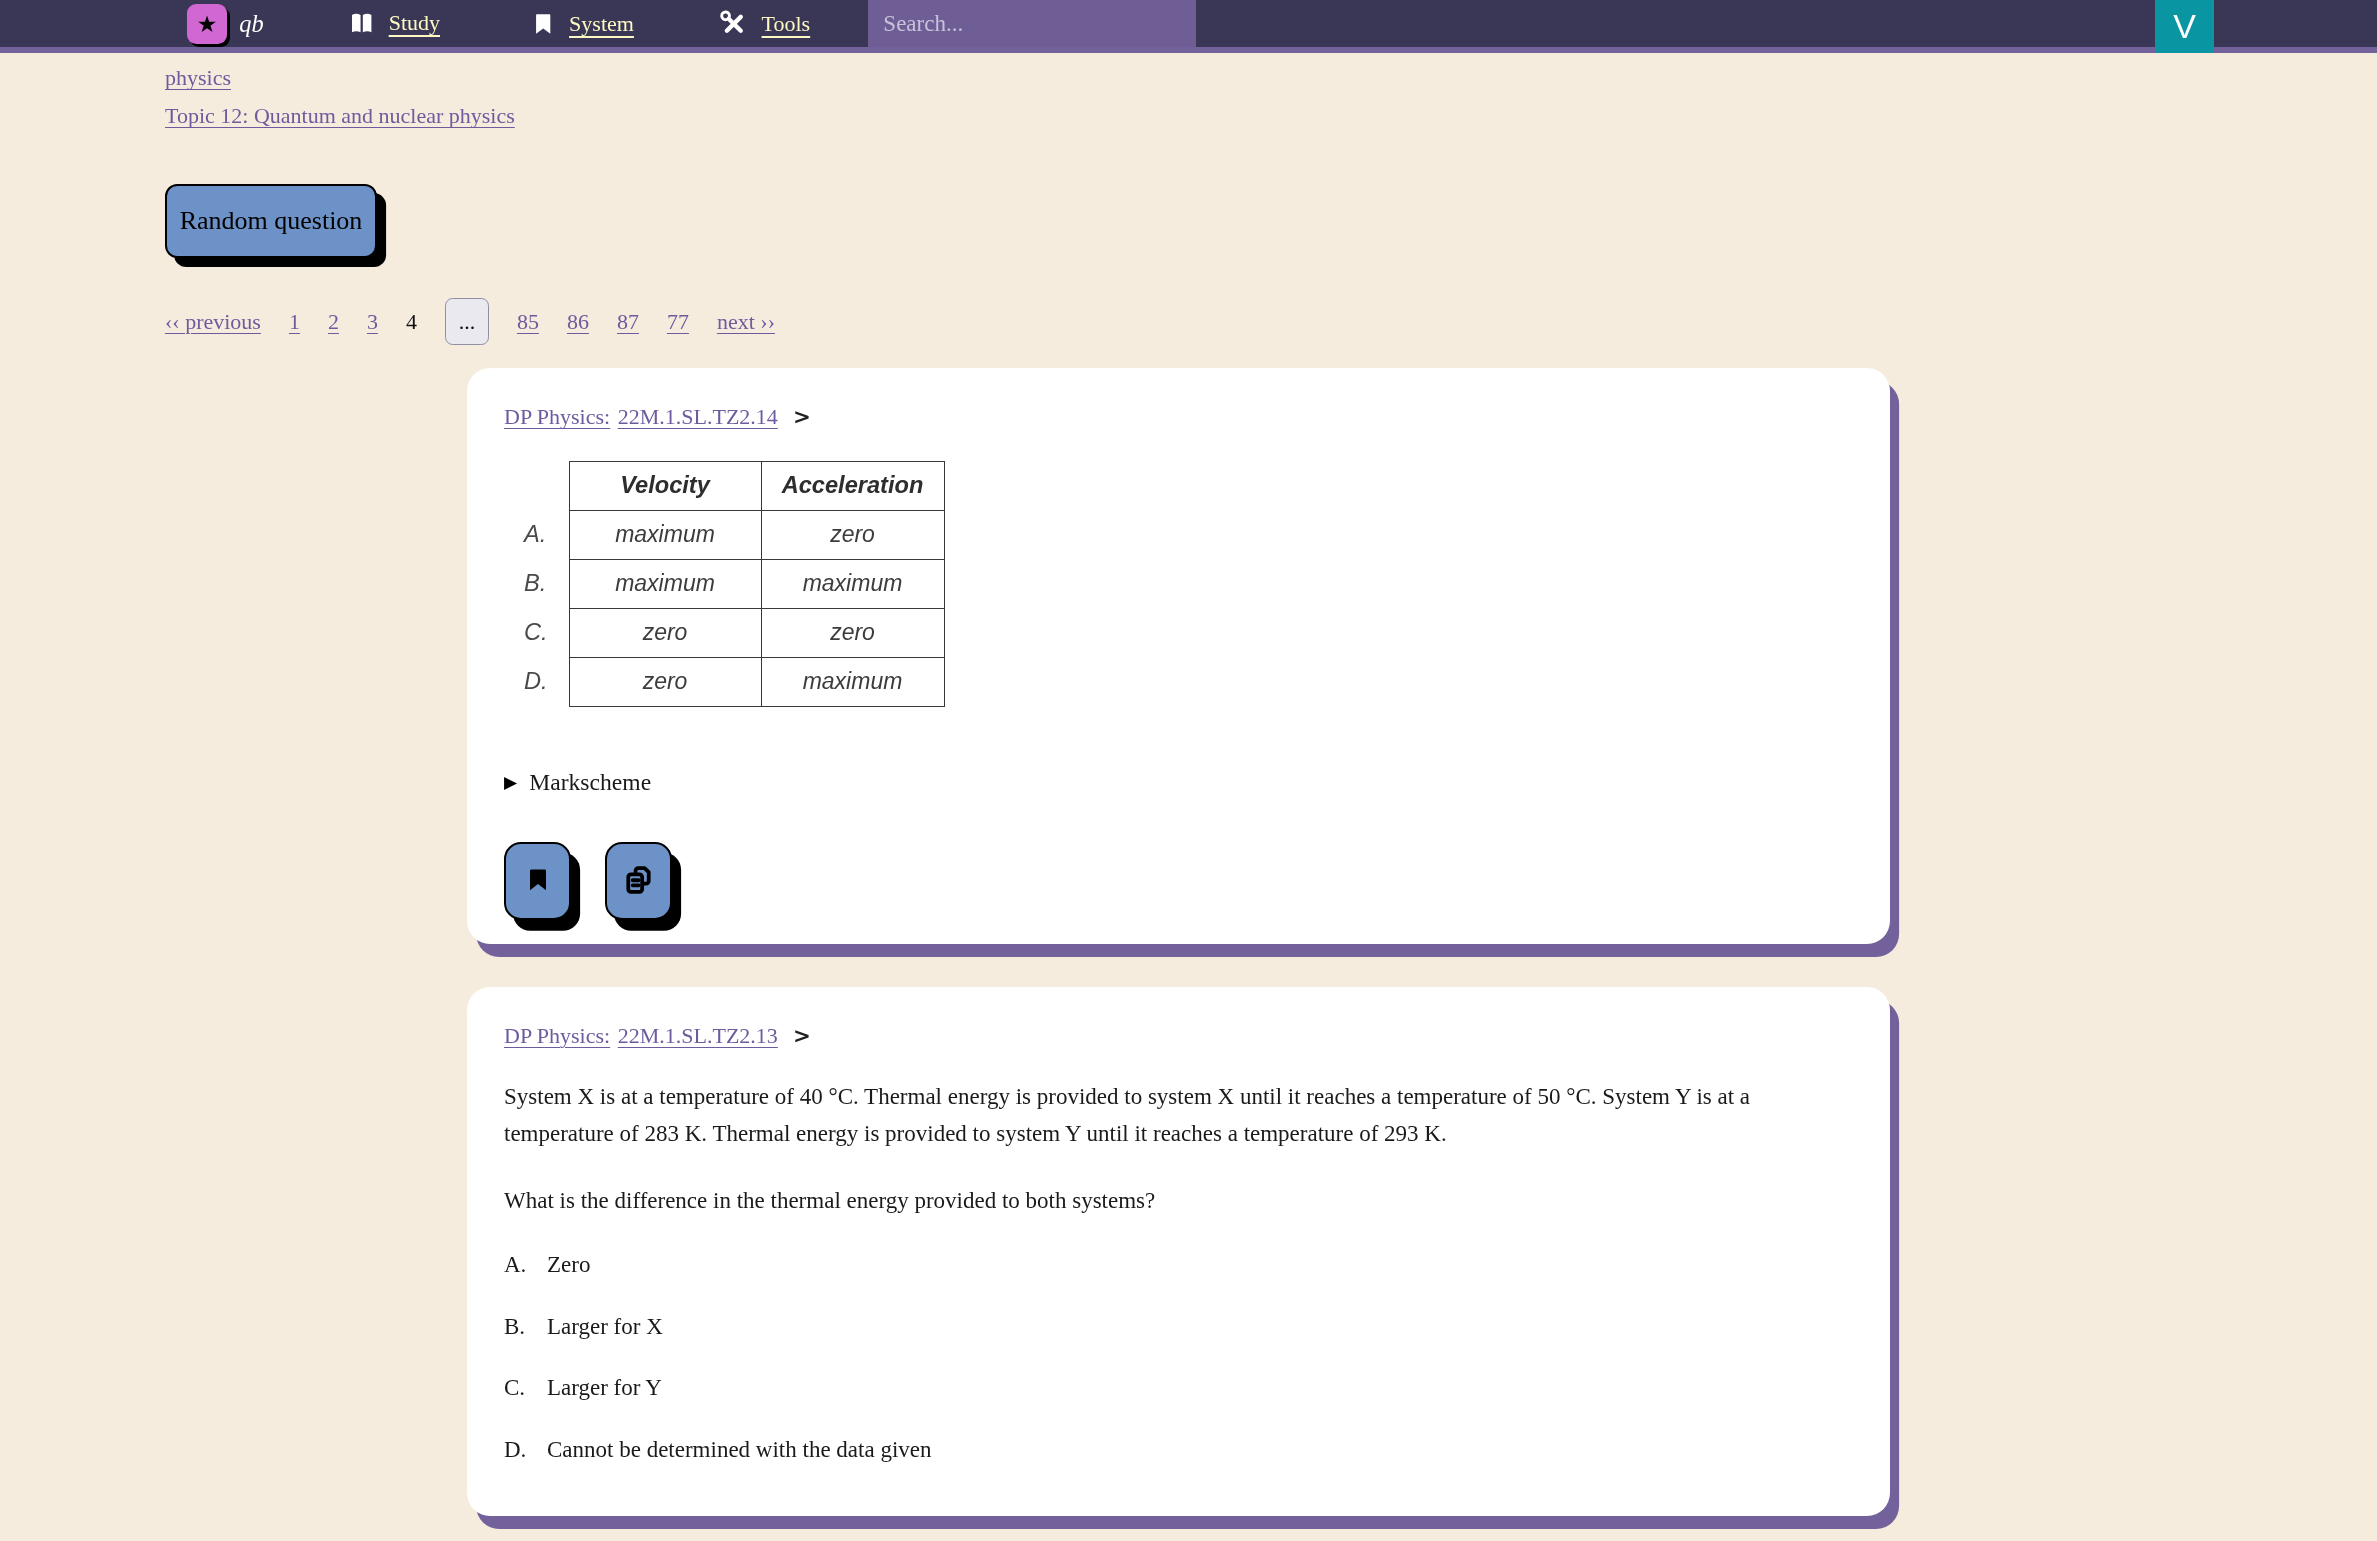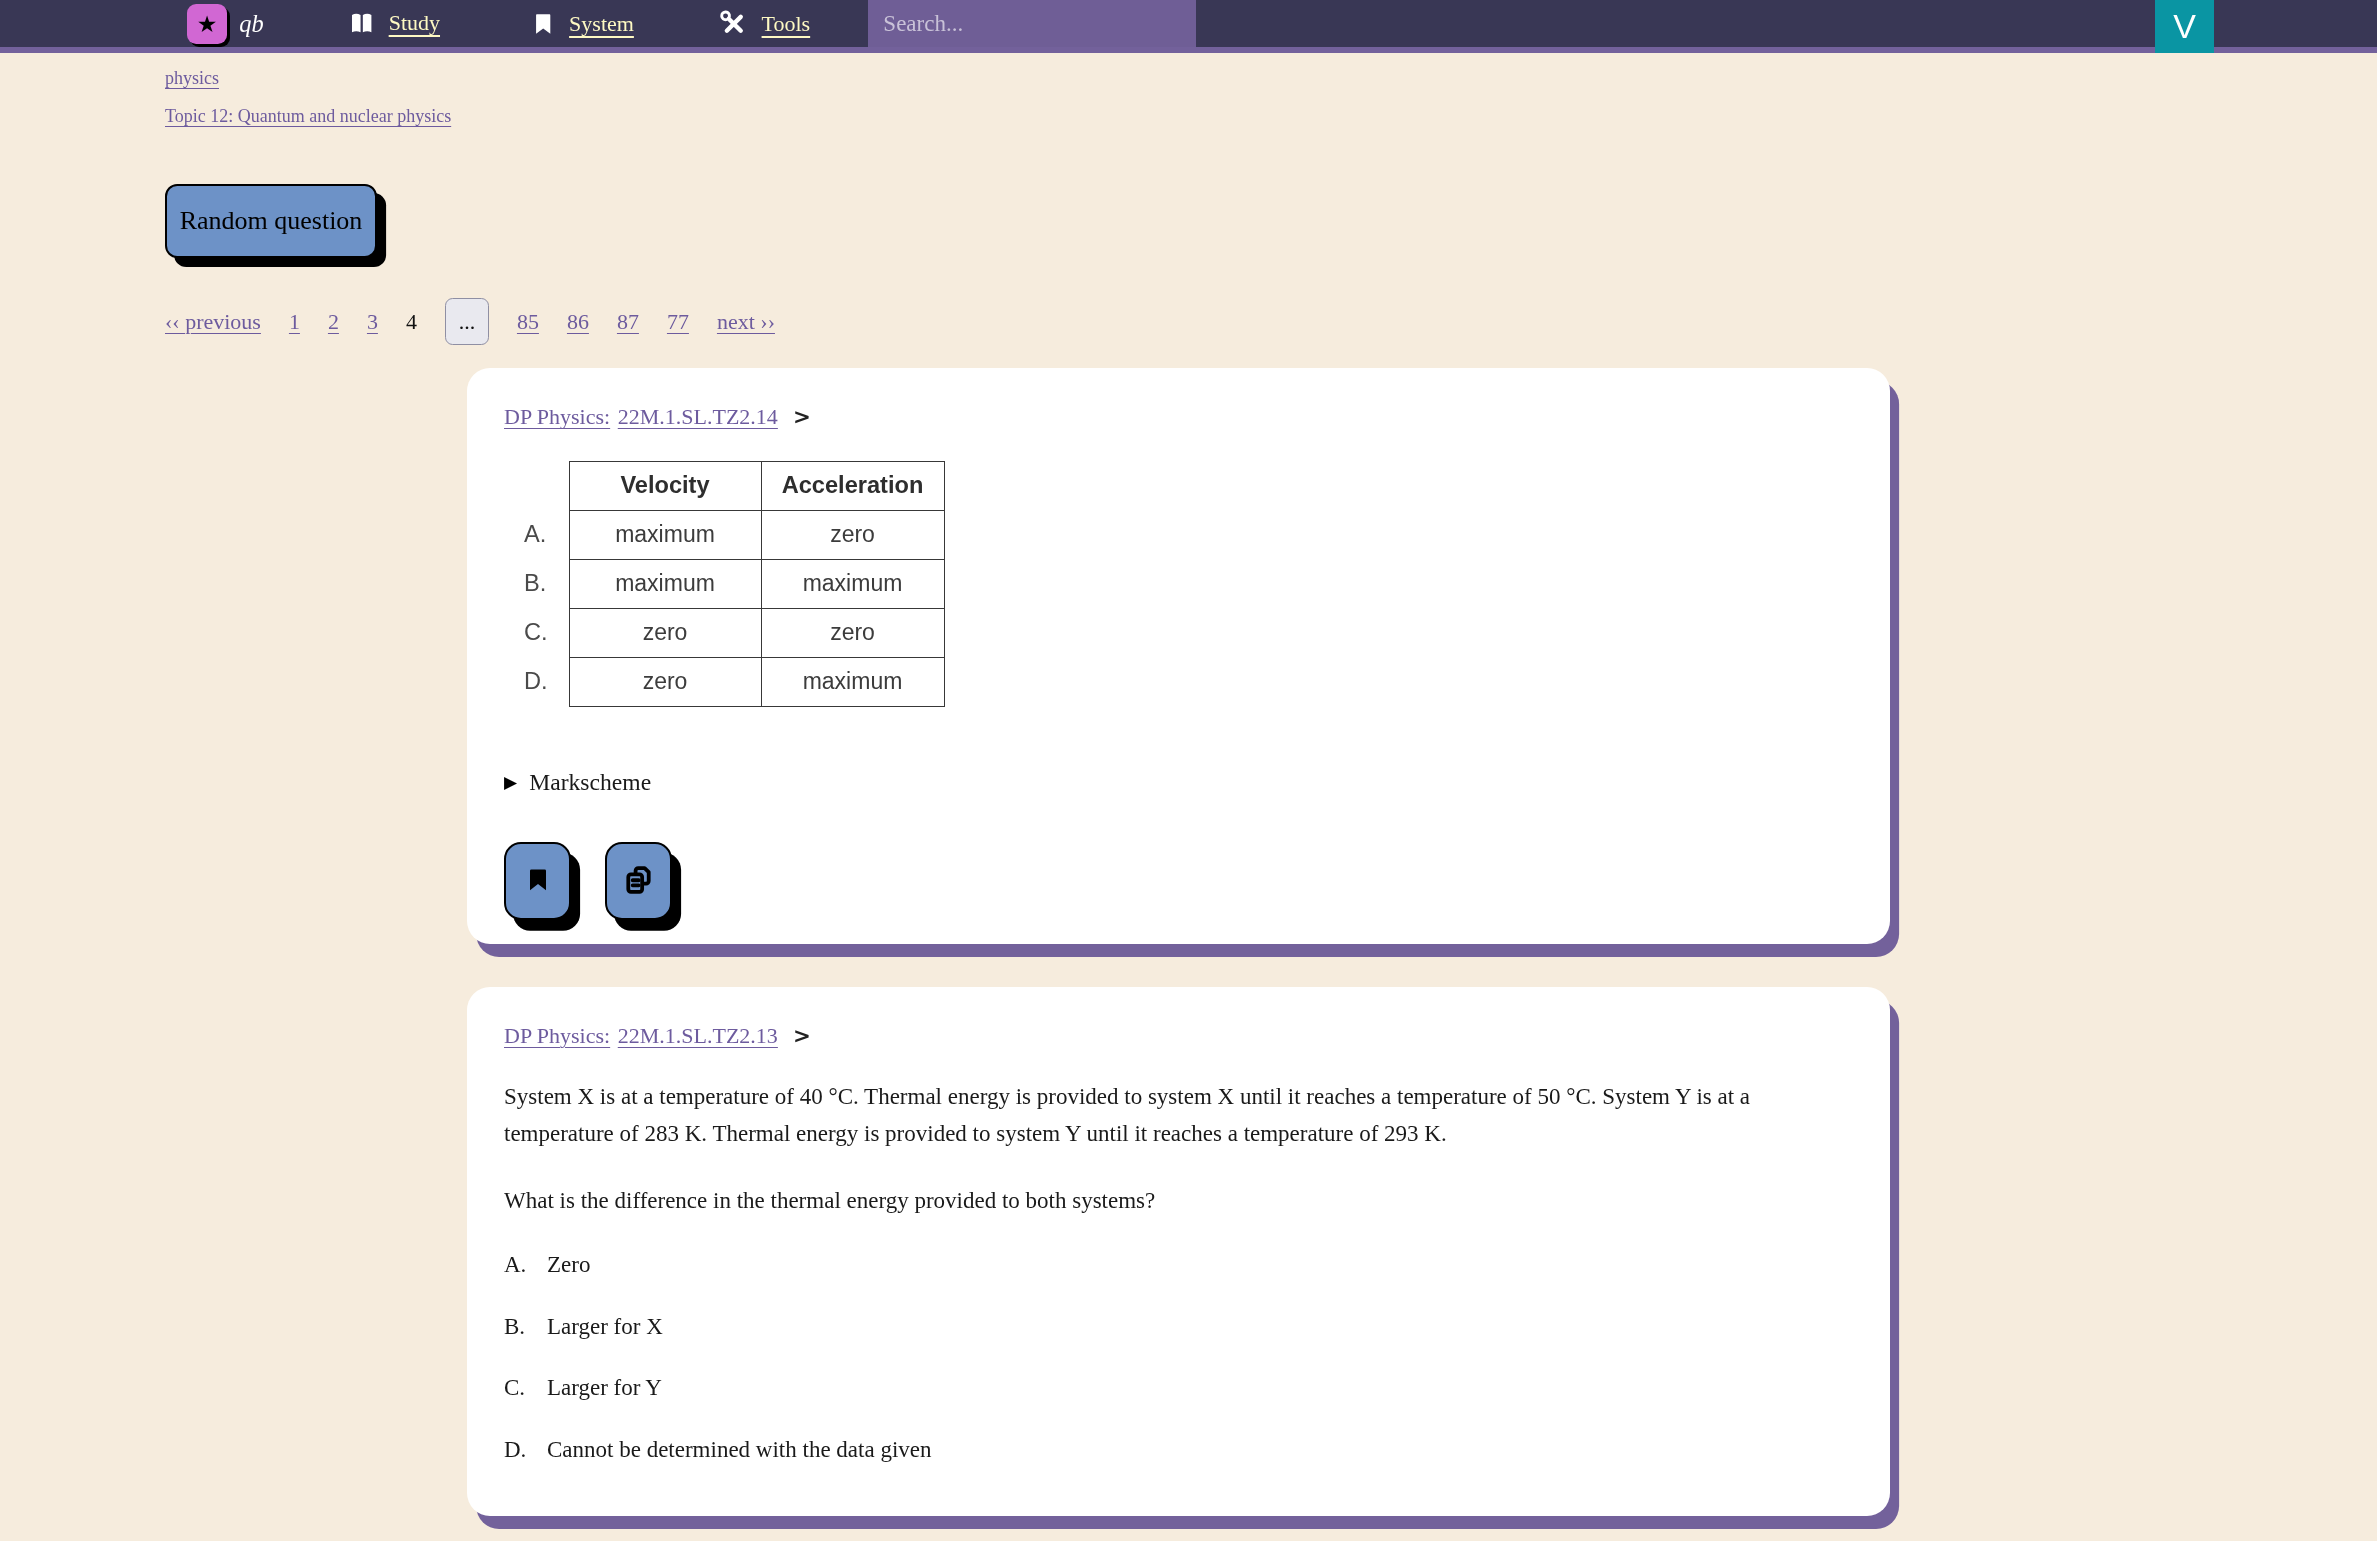--- a/index.html
+++ b/index.html
@@ -48,21 +48,21 @@
     font-family:"Liberation Sans","DejaVu Sans",sans-serif; font-size:34px;
     cursor:pointer;
   }
   
   .plink {
     color:#6d5b9e; text-decoration:underline; text-underline-offset:3.8px;
     text-decoration-thickness:1.1px; cursor:pointer;
   }
   
   .breadcrumbs { margin:12.2px 0 0 165px; }
-  .breadcrumbs .bc { font-size:18px; line-height:26px; margin-bottom:12.2px; }
+  .breadcrumbs .bc { font-size:22px; line-height:26px; margin-bottom:12.2px; }
   
   .random-btn {
     display:block; margin:55px 0 0 165px;
     width:212px; height:74px;
     background:#6d92c7; border:2.3px solid #000; border-radius:12.2px;
     box-shadow:9.1px 9.1px 0 #000;
     font-family:"Liberation Serif","DejaVu Serif",serif;
     font-size:26px; color:#000; cursor:pointer;
   }
   
@@ -86,21 +86,21 @@
   }
   .card + .card { margin-top:43px; }
   .card-head { display:flex; align-items:center; gap:7.6px; font-size:22px; line-height:26px; }
   .card-head .chev {
     font-family:"DejaVu Sans",sans-serif; font-weight:bold; font-size:21.3px;
     color:#222; margin-left:7.6px;
   }
   .qtext { font-size:23px; line-height:37px; margin:35px 0 0 0; max-width:1352px; }
   
   .qtable-wrap { margin-top:30.5px; }
-  table.qtable { border-collapse:collapse; font-family:"Liberation Sans","DejaVu Sans",sans-serif; color:#3c3c3c; }
+  table.qtable { border-collapse:collapse; font-family:"Liberation Sans","DejaVu Sans",sans-serif; color:#3c3c3c;font-style:italic; }
   table.qtable td.lbl {
     border:none; width:65px; padding-left:20px; text-align:left;
     font-size:23.6px; color:#4a4a4a; background:transparent;
   }
   table.qtable th, table.qtable td.cell {
     border:1.9px solid #383838; text-align:center; vertical-align:middle;
     height:49px; font-size:23px;
   }
   table.qtable th { font-size:23.6px; font-weight:bold; color:#2e2e2e; }
   .col-vel { width:192px; }

